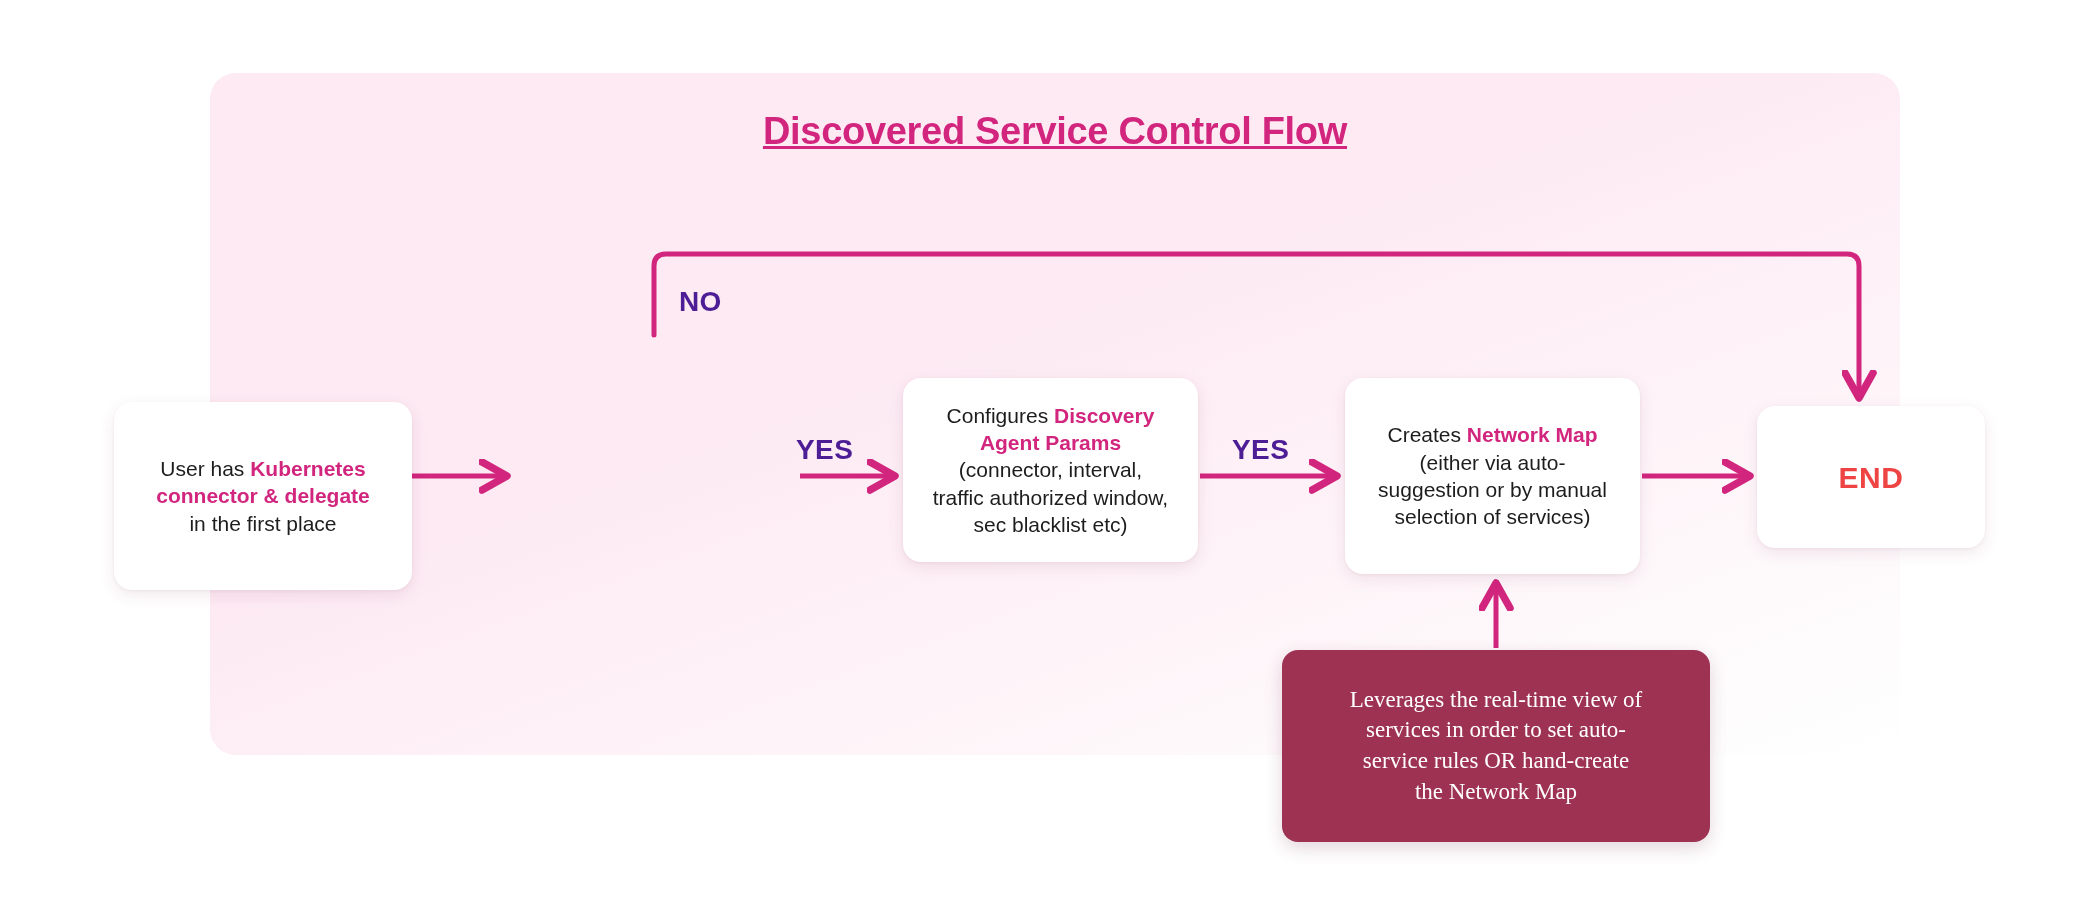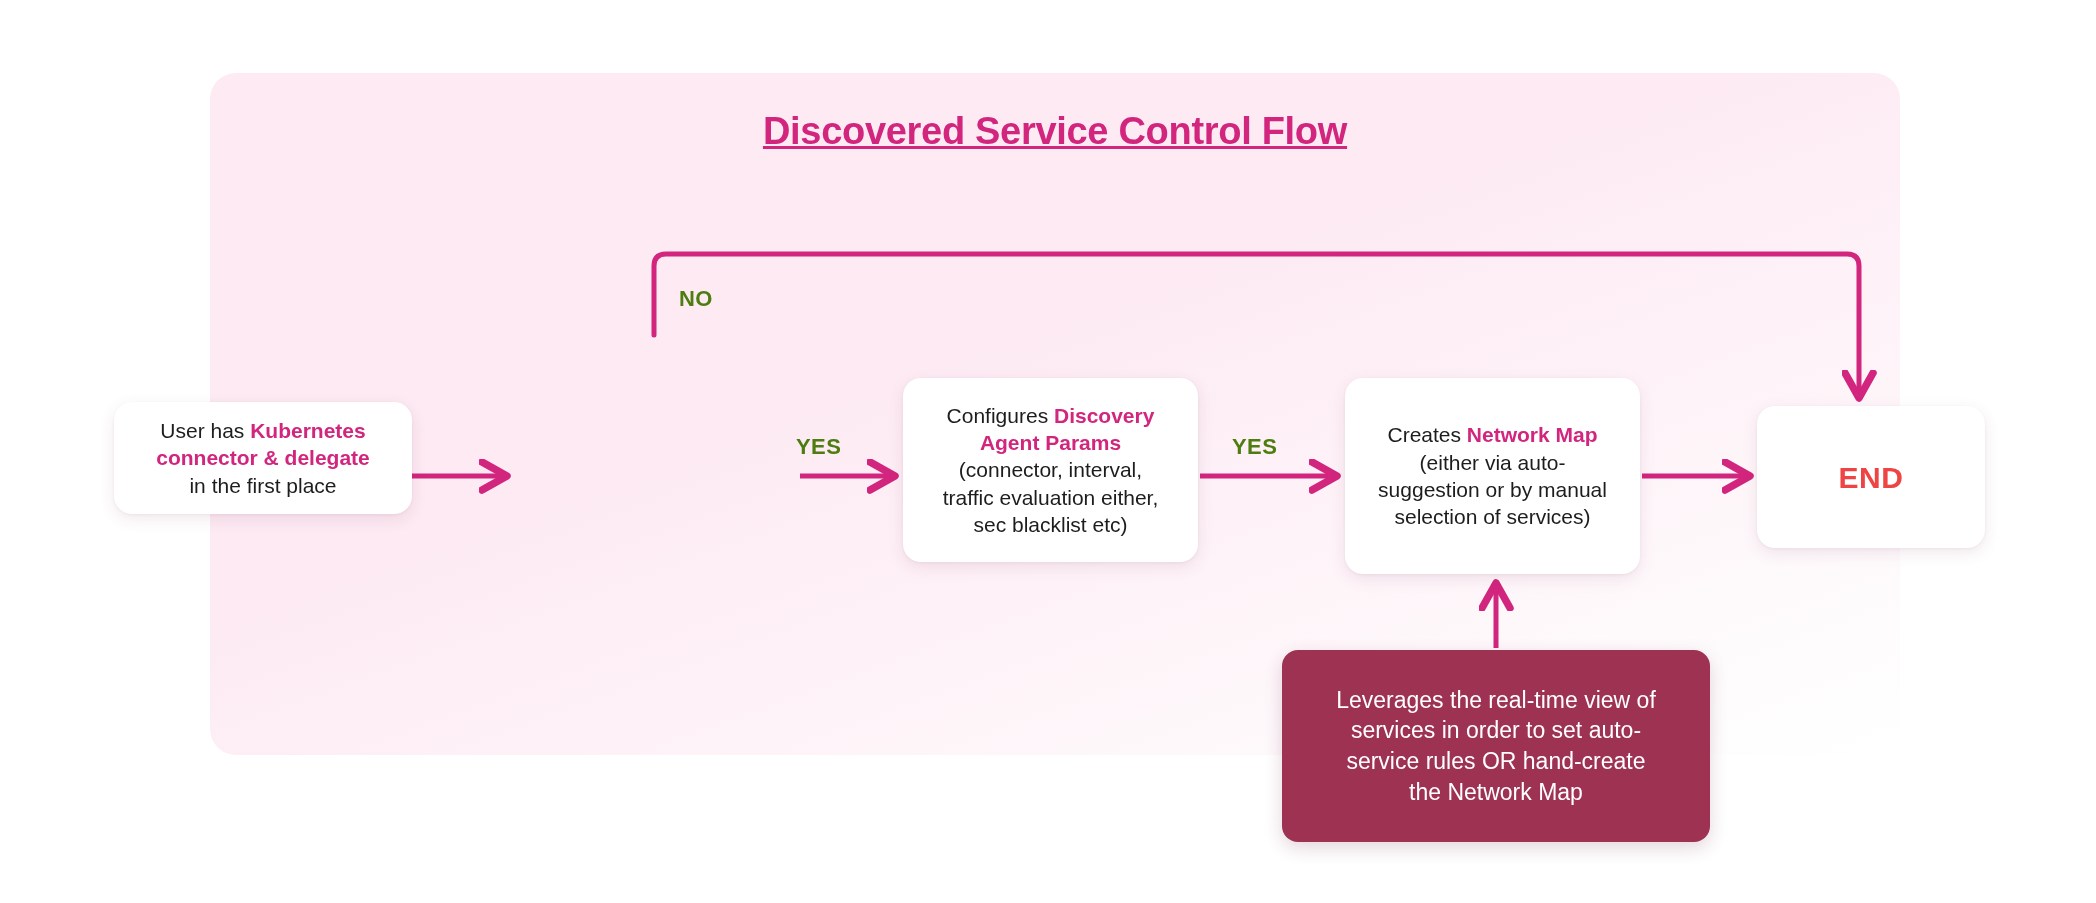--- a/index.html
+++ b/index.html
@@ -73,21 +73,21 @@
     line-height: 1.30;
     padding: 10px 16px;
   }
 
   .hl {
     color: #d2257e;
     font-weight: bold;
   }
 
   
-  #node-user      { left: 114px;  top: 402px; width: 298px; height: 112px; }
+  #node-user      { left: 114px;  top: 402px; width: 298px; height: 188px; }
   #node-config    { left: 903px;  top: 378px; width: 295px; height: 184px; }
   #node-netmap    { left: 1345px; top: 378px; width: 295px; height: 196px; }
   #node-end       { left: 1757px; top: 406px; width: 228px; height: 142px; }
 
   #node-end .end-text {
     color: #ef4444;
     font-size: 30px;
     font-weight: bold;
     letter-spacing: 0.5px;
   }
@@ -139,28 +139,29 @@
     border-radius: 16px;
     box-shadow: 0 6px 18px rgba(100, 30, 60, 0.18);
     display: flex;
     align-items: center;
     justify-content: center;
     text-align: center;
     color: #ffffff;
     font-size: 23px;
     line-height: 1.33;
     padding: 12px 40px;
+    font-family: Liberation Serif, serif;
   }
 
   
   .edge-label {
     position: absolute;
-    color: #4d7c0f;
-    font-weight: bold;
-    font-size: 22px;
+    color: #4c1d95;
+    font-weight: bold;
+    font-size: 28px;
     letter-spacing: 0.4px;
     white-space: nowrap;
   }
   #label-no    { left: 679px;  top: 286px; }
   #label-yes-1 { left: 796px;  top: 434px; }
   #label-yes-2 { left: 1232px; top: 434px; }
 </style>
 </head>
 <body>
 
@@ -197,21 +198,21 @@
       <span>in the first place</span>
     </div>
   </div>
 
 
   <div class="node" id="node-config">
     <div>
       <span>Configures </span><span class="hl">Discovery</span><br>
       <span class="hl">Agent Params</span><br>
       <span>(connector, interval,</span><br>
-      <span>traffic evaluation either,</span><br>
+      <span>traffic authorized window,</span><br>
       <span>sec blacklist etc)</span>
     </div>
   </div>
 
   <div class="node" id="node-netmap">
     <div>
       <span>Creates </span><span class="hl">Network Map</span><br>
       <span>(either via auto-</span><br>
       <span>suggestion or by manual</span><br>
       <span>selection of services)</span>

